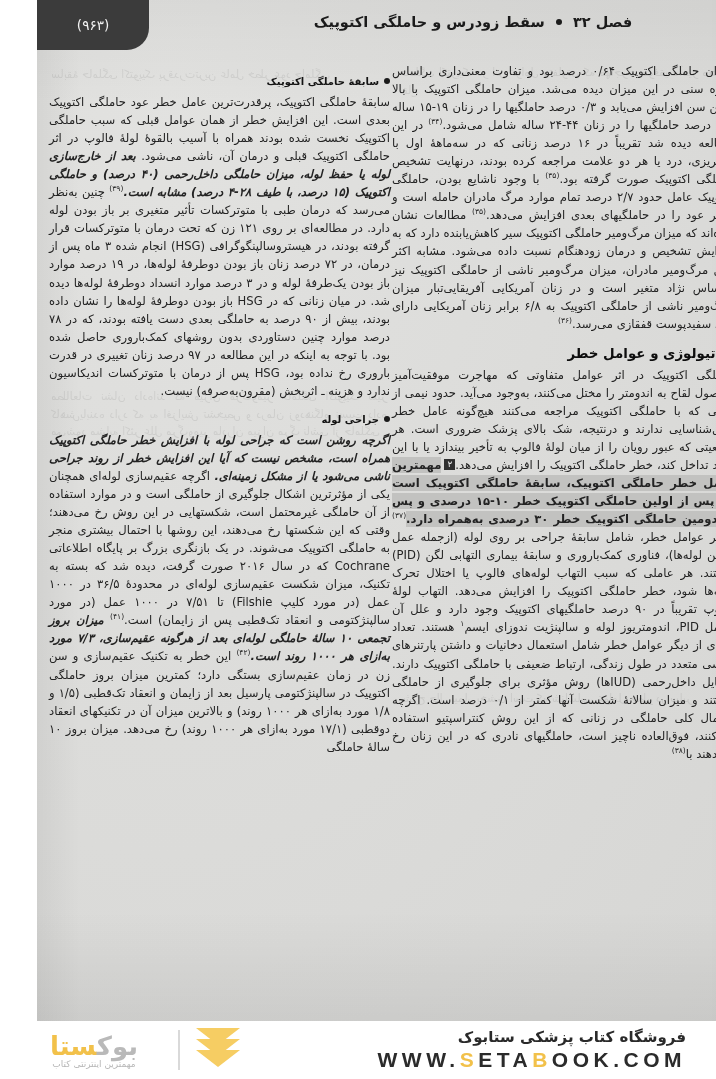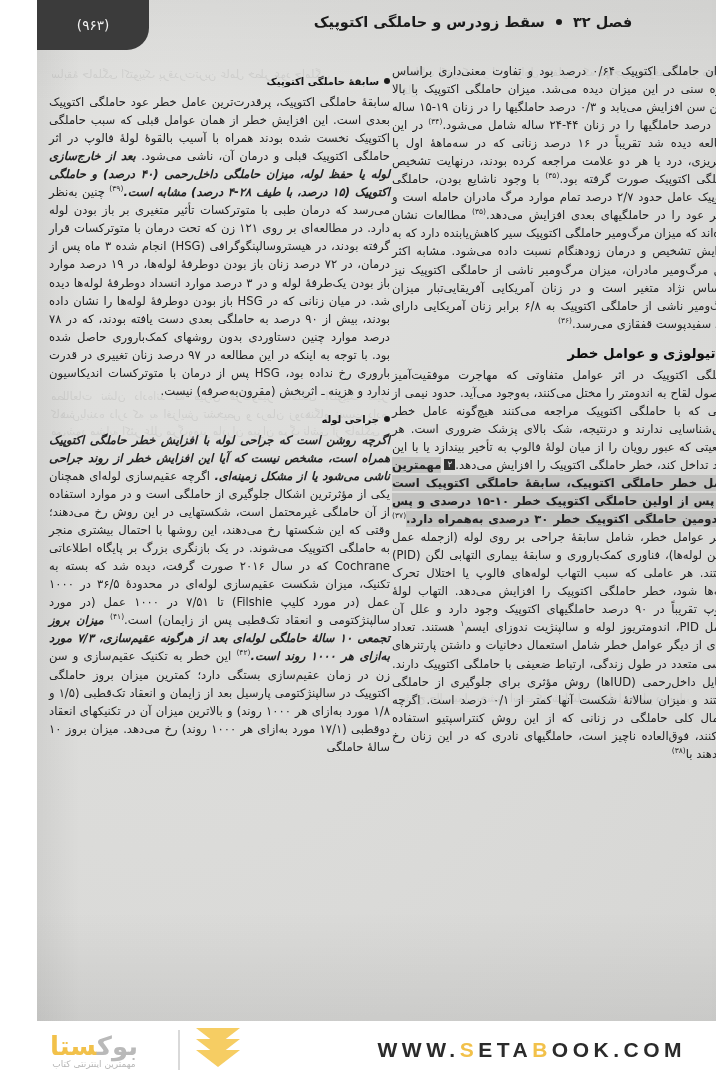--- a/index.html
+++ b/index.html
@@ -272,20 +272,21 @@
     <h3 class="subhead"><span class="bullet"></span><span>جراحی لوله</span></h3>
 
     <p class="para"><span class="bold-italic">اگرچه روشن است که جراحی لوله با افزایش خطر حاملگی اکتوپیک همراه است، مشخص نیست که آیا این افزایش خطر از روند جراحی ناشی می‌شود یا از مشکل زمینه‌ای.</span><span> اگرچه عقیم‌سازی لوله‌ای همچنان یکی از مؤثرترین اشکال جلوگیری از حاملگی است و در موارد استفاده از آن حاملگی غیرمحتمل است، شکستهایی در این روش رخ می‌دهند؛ وقتی که این شکستها رخ می‌دهند، این روشها با احتمال بیشتری منجر به حاملگی اکتوپیک می‌شوند. در یک بازنگری بزرگ بر پایگاه اطلاعاتی Cochrane که در سال ۲۰۱۶ صورت گرفت، دیده شد که بسته به تکنیک، میزان شکست عقیم‌سازی لوله‌ای در محدودهٔ ۳۶/۵ در ۱۰۰۰ عمل (در مورد کلیپ Filshie) تا ۷/۵۱ در ۱۰۰۰ عمل (در مورد سالپنژکتومی و انعقاد تک‌قطبی پس از زایمان) است.</span><sup class="ref">(۴۱)</sup><span class="bold-italic"> میزان بروز تجمعی ۱۰ سالهٔ حاملگی لوله‌ای بعد از هرگونه عقیم‌سازی، ۷/۳ مورد به‌ازای هر ۱۰۰۰ روند است.</span><sup class="ref">(۴۲)</sup><span> این خطر به تکنیک عقیم‌سازی و سن زن در زمان عقیم‌سازی بستگی دارد؛ کمترین میزان بروز حاملگی اکتوپیک در سالپنژکتومی پارسیل بعد از زایمان و انعقاد تک‌قطبی (۱/۵ و ۱/۸ مورد به‌ازای هر ۱۰۰۰ روند) و بالاترین میزان آن در تکنیکهای انعقاد دوقطبی (۱۷/۱ مورد به‌ازای هر ۱۰۰۰ روند) رخ می‌دهد. میزان بروز ۱۰ سالهٔ حاملگی</span></p>
   </div>
 
 </div>
 
 <div id="footer-band">
 
   <div id="footer-text">
+    <div id="footer-shop-name">فروشگاه کتاب پزشکی ستابوک</div>
     <div id="footer-url"><span>WWW.</span><span class="hl">S</span><span>ETA</span><span class="hl">B</span><span>OOK</span><span>.COM</span></div>
   </div>
 
   <div id="footer-logo">
     <svg class="logo-mark" viewBox="0 0 60 48">
       <path d="M10 3 H50 V12 L30 24 L50 36 V45 H10 V36 L30 24 L10 12 Z" fill="none" stroke="#f2c14a" stroke-width="0"></path>
       <path d="M8 2 L52 2 L30 19 Z" fill="#f6cd63"></path>
       <path d="M8 13 L52 13 L30 30 Z" fill="#f6cd63"></path>
       <path d="M8 24 L52 24 L30 41 Z" fill="#f6cd63"></path>
     </svg>

